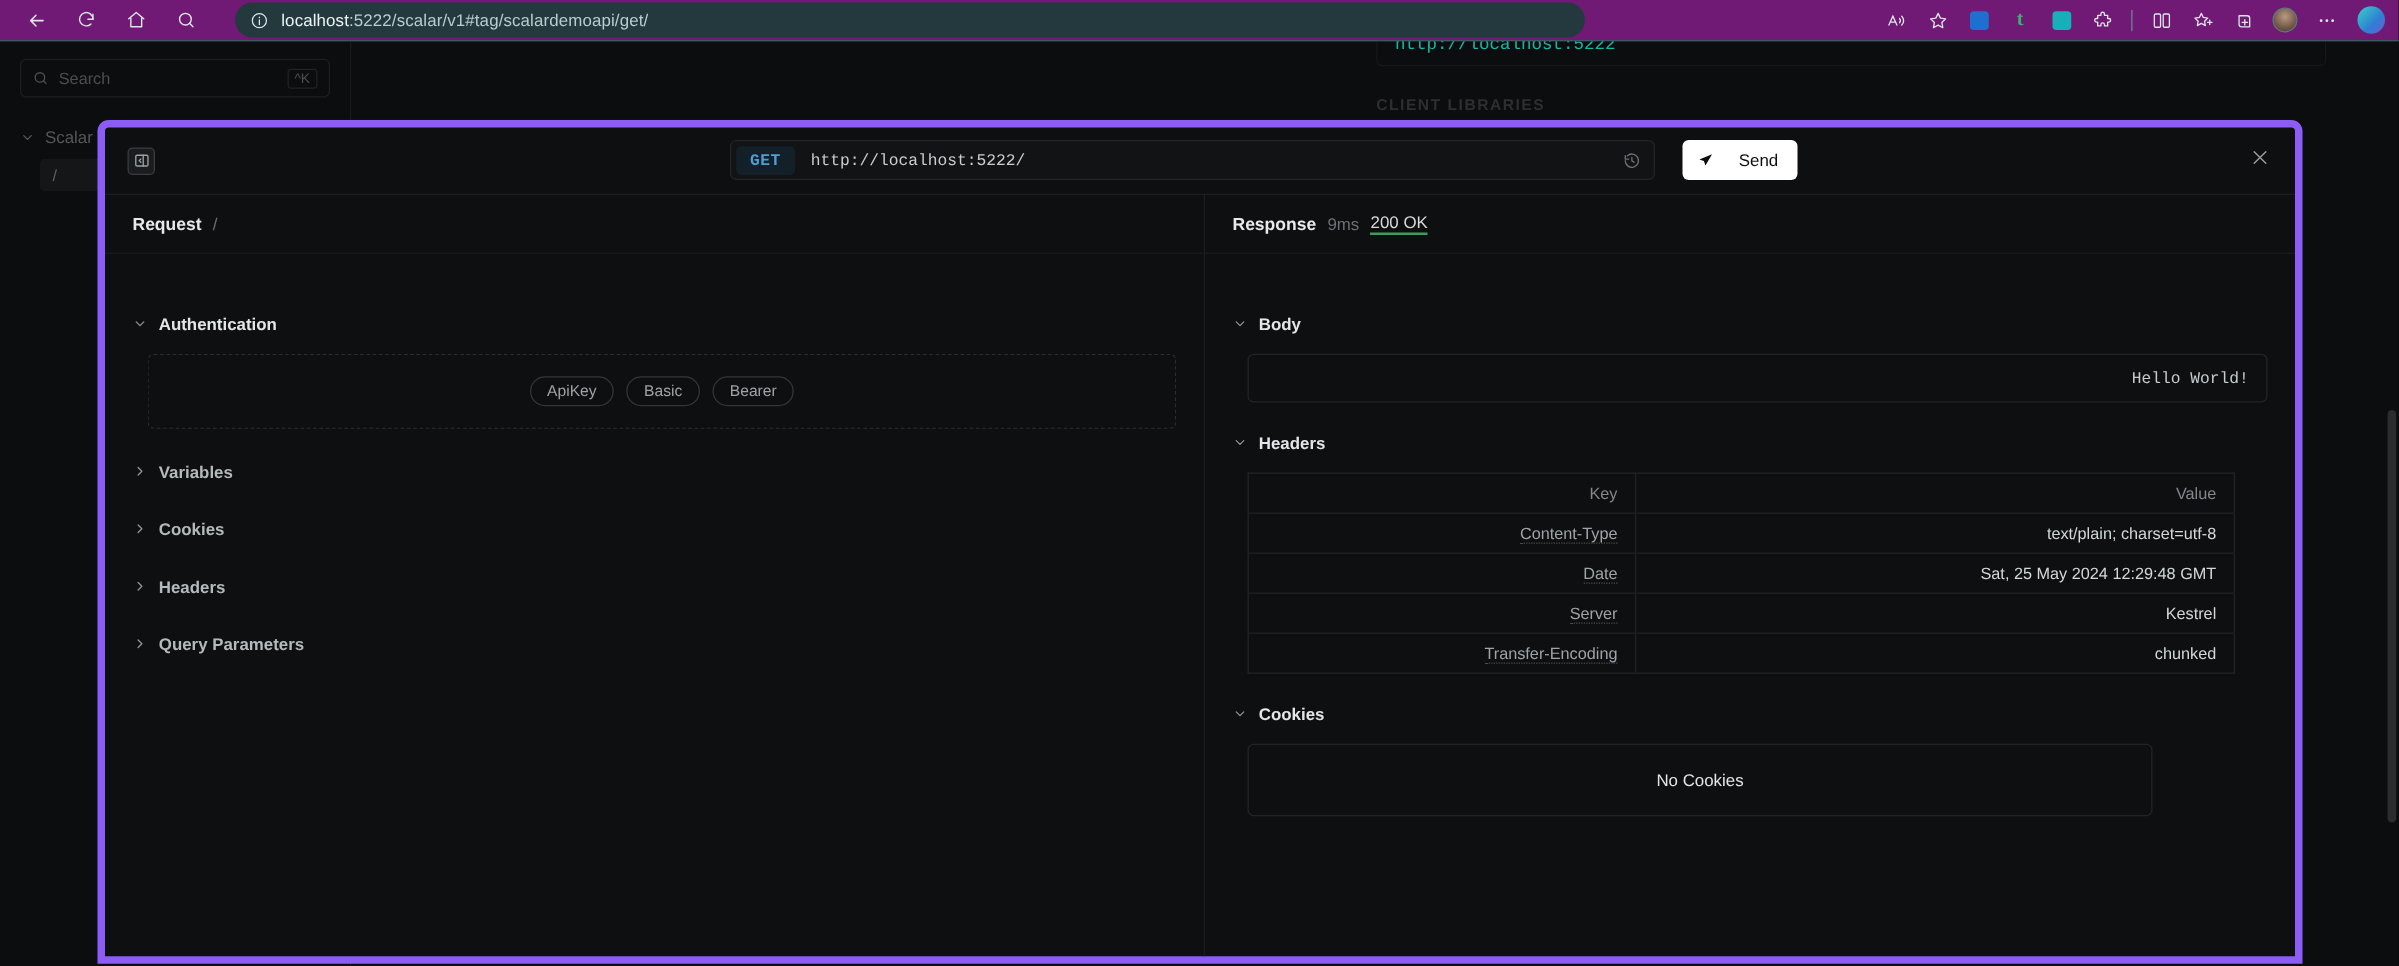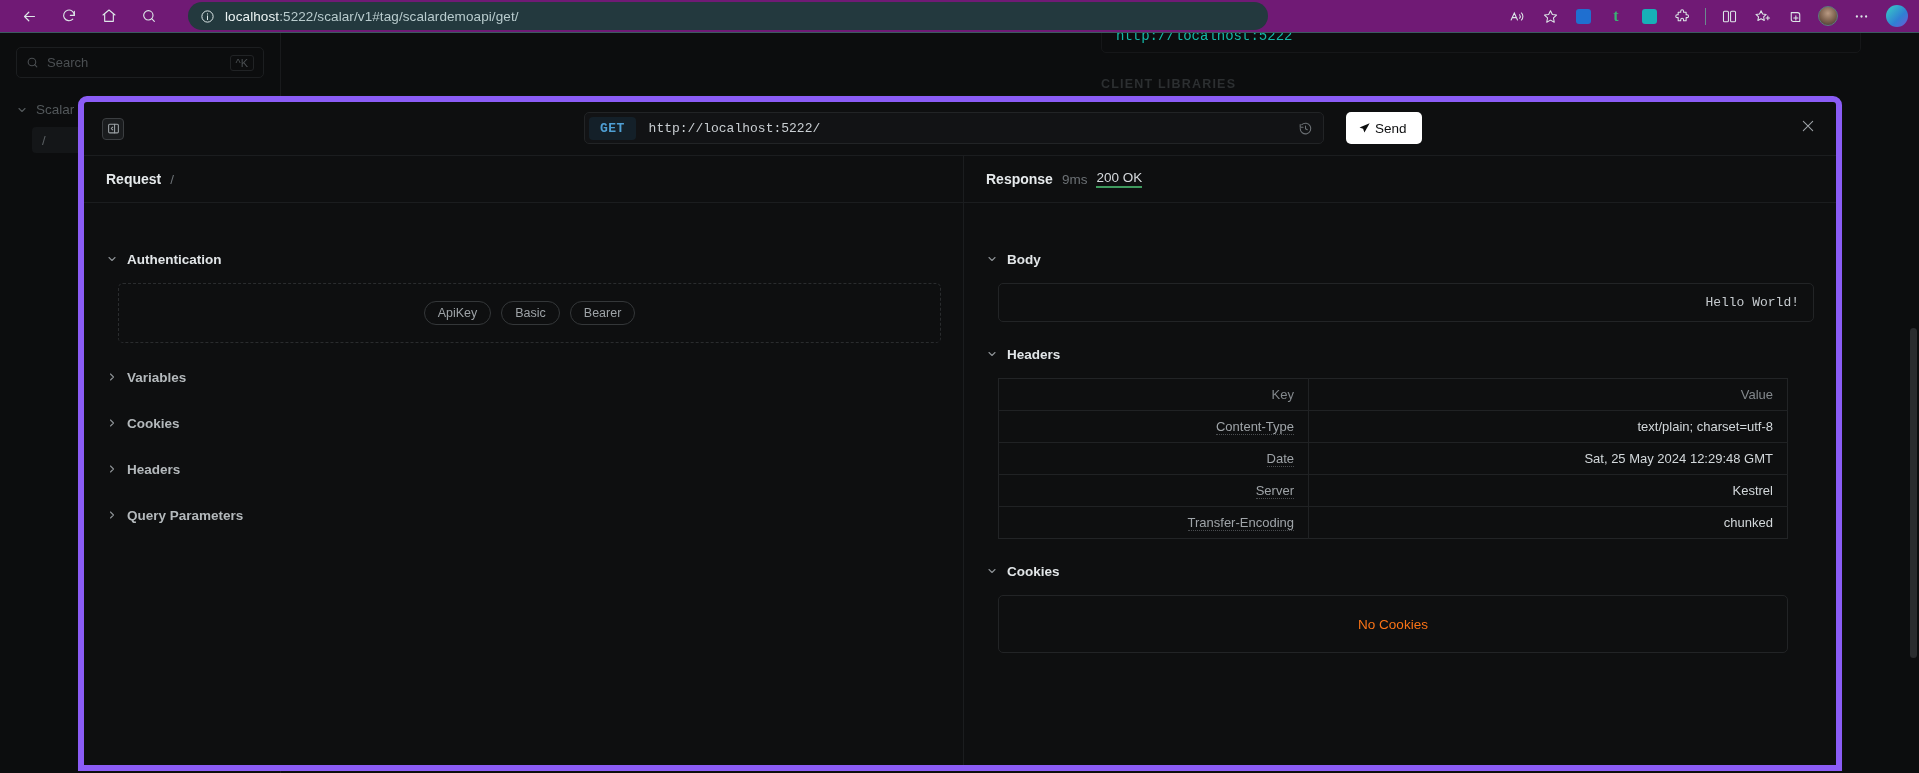--- a/index.html
+++ b/index.html
@@ -200,21 +200,21 @@
     color: #c9ced2;
   }
   #history-icon { margin-left: auto; color: #6d7276; display:flex; }
   #send-button {
     position: absolute; left: 1262px; top: 10px;
     height: 32px;
     background: #ffffff;
     color: #0d0e0f;
     border-radius: 5px;
     display: flex; align-items: center;
-    gap: 4px;
+    gap: 20px;
     padding: 0 15px 0 12px;
     font-size: 13.5px;
     font-weight: 500;
   }
   #close-modal {
     position: absolute; right: 20px; top: 16px;
     color: #9da2a6;
   }
 
   #modal-body { display: flex; height: 621px; }
@@ -296,25 +296,25 @@
   #headers-table td:first-child {
     width: 310px;
     border-right: 1px solid #202224;
     color: #9fa4a8;
   }
   #headers-table td:last-child { color: #d3d8db; }
   #headers-table tr:first-child td { color: #83888c; }
   .hdr-key { border-bottom: 1px dotted #4a4d50; }
   #cookies-box {
     margin: 12px 0 0 12px;
-    width: 790px; height: 58px;
+    width: 724px; height: 58px;
     border: 1px solid #222426;
     border-radius: 5px;
     display: flex; align-items: center; justify-content: center;
-    color: #f97316;
+    color: #e5e5e5;
     font-size: 13.5px;
   }
 </style>
 </head>
 <body>
 
 <div id="browser-chrome">
   <div class="nav-btn">
     <svg width="17" height="17" viewBox="0 0 24 24" fill="none" stroke="currentColor" stroke-width="1.7" stroke-linecap="round" stroke-linejoin="round">
         <path d="M19 12H5M11 18l-6-6 6-6"></path>

